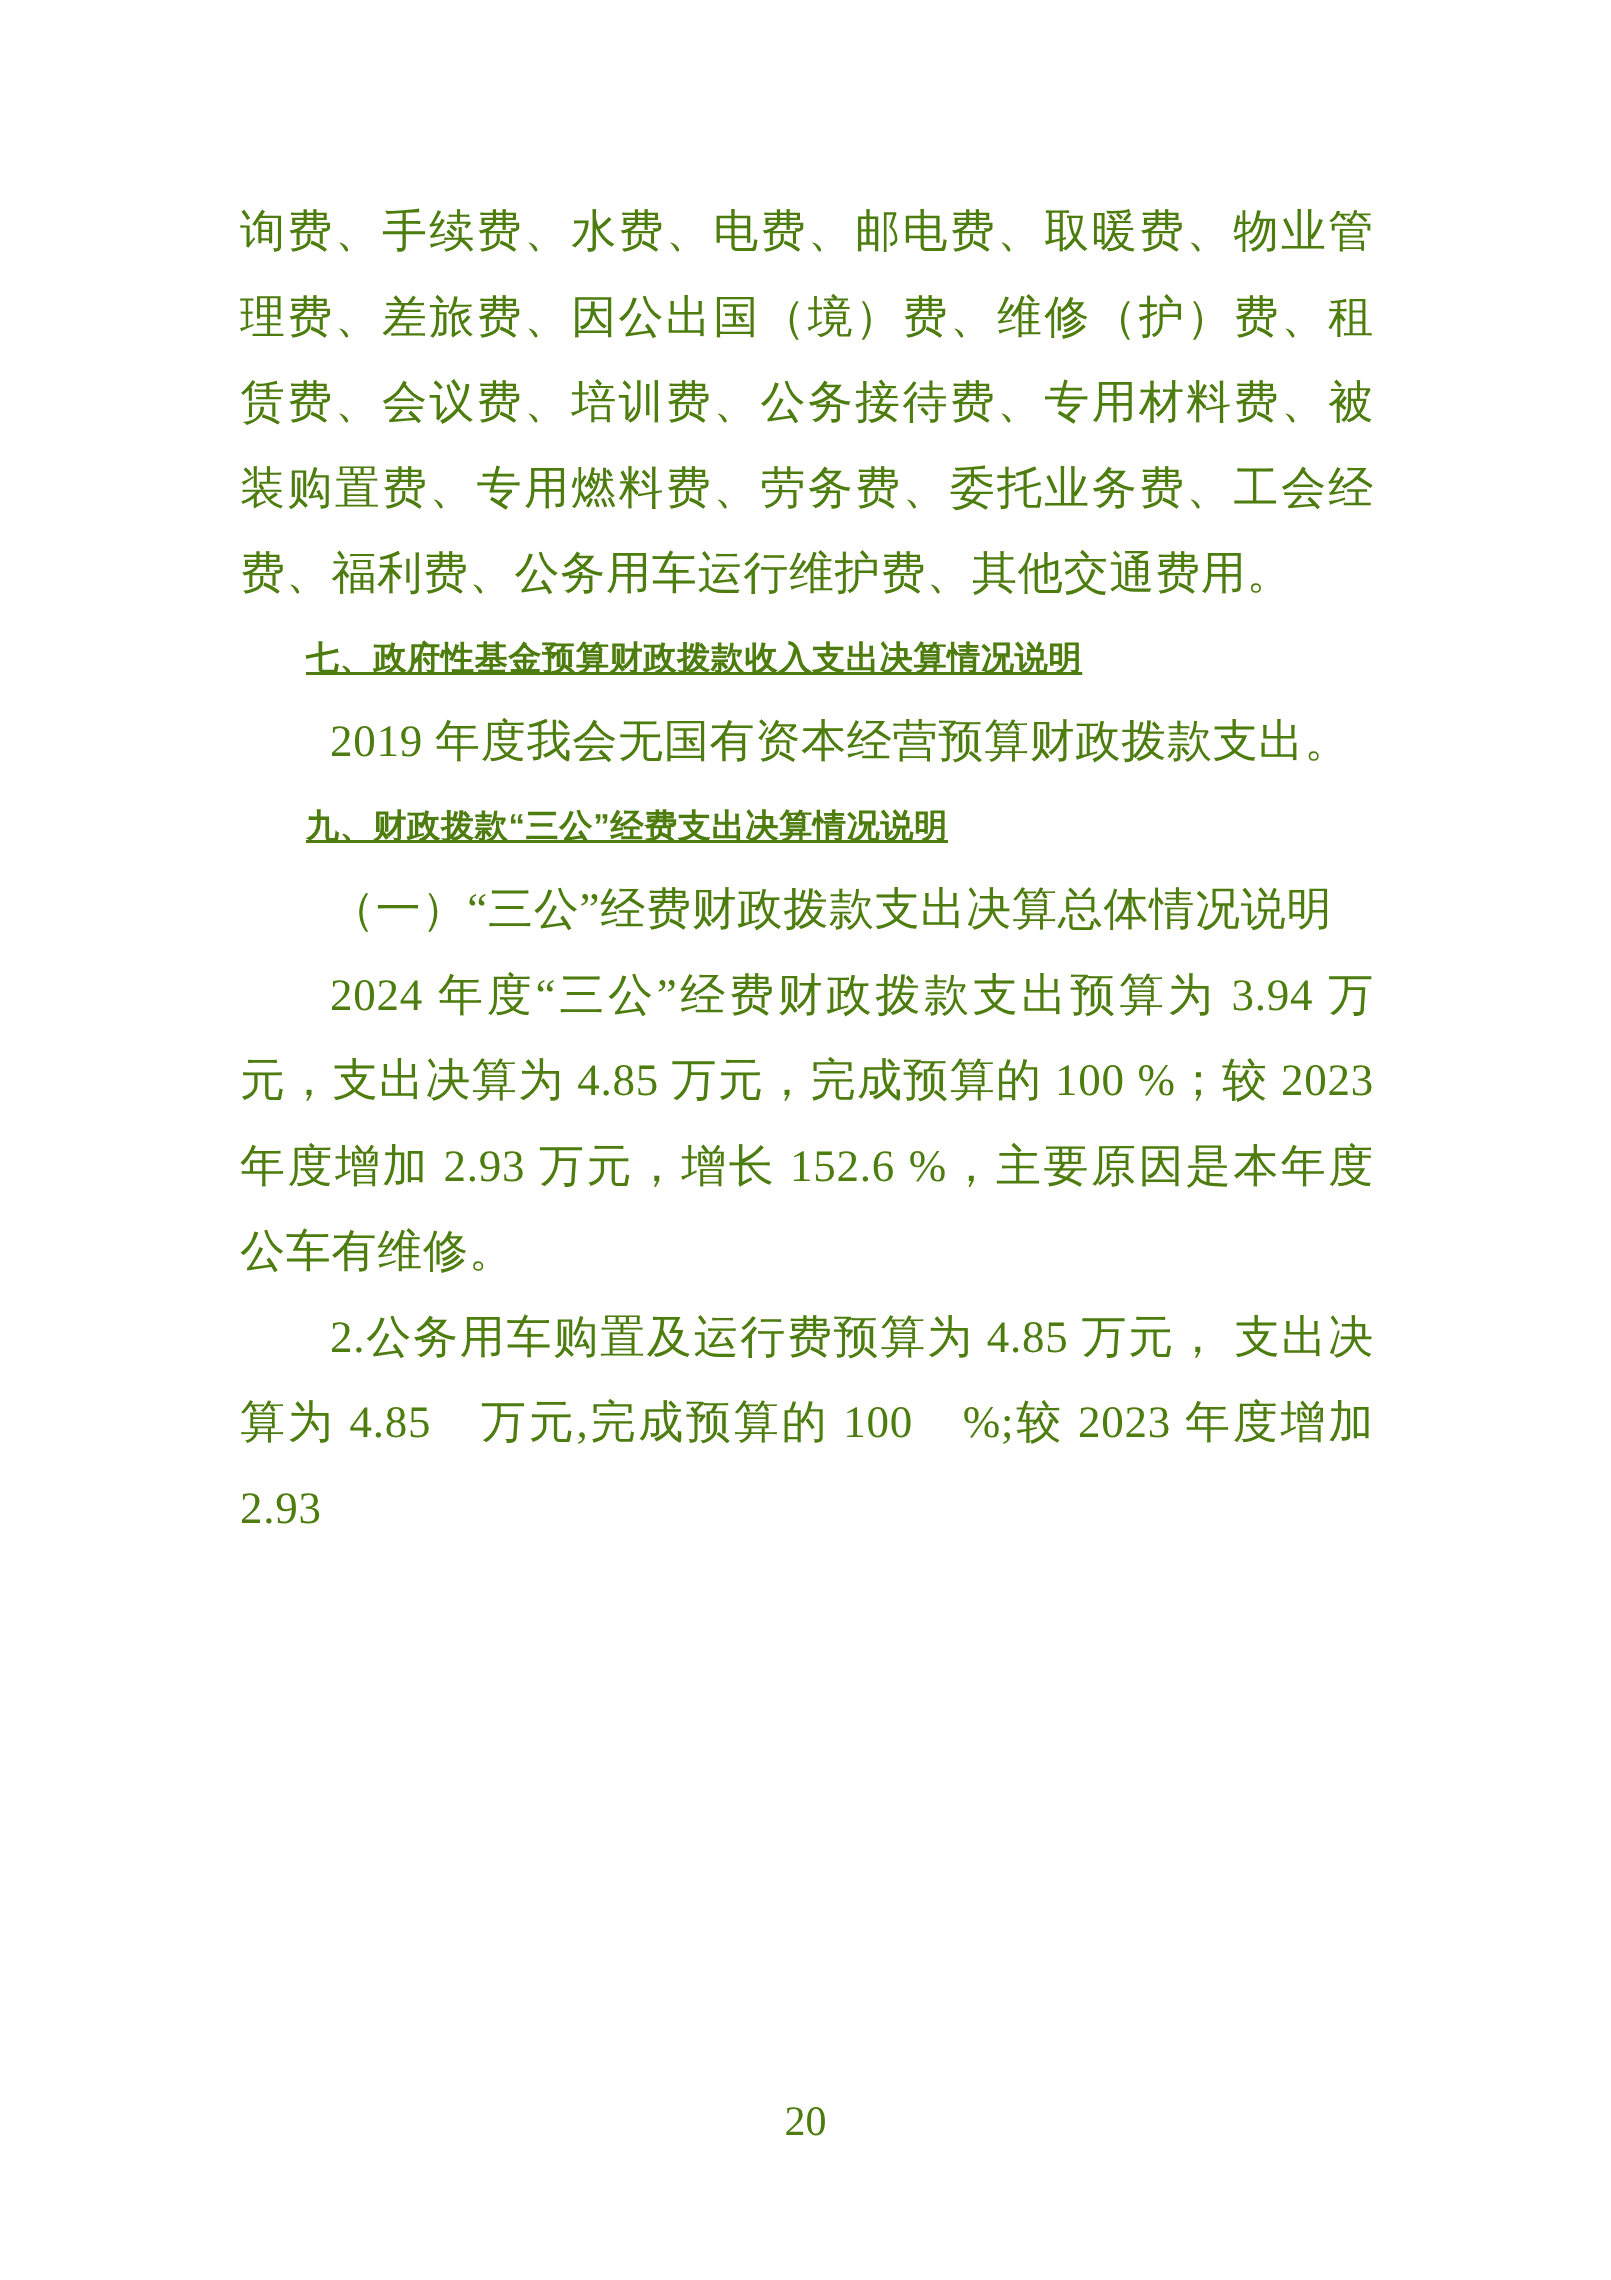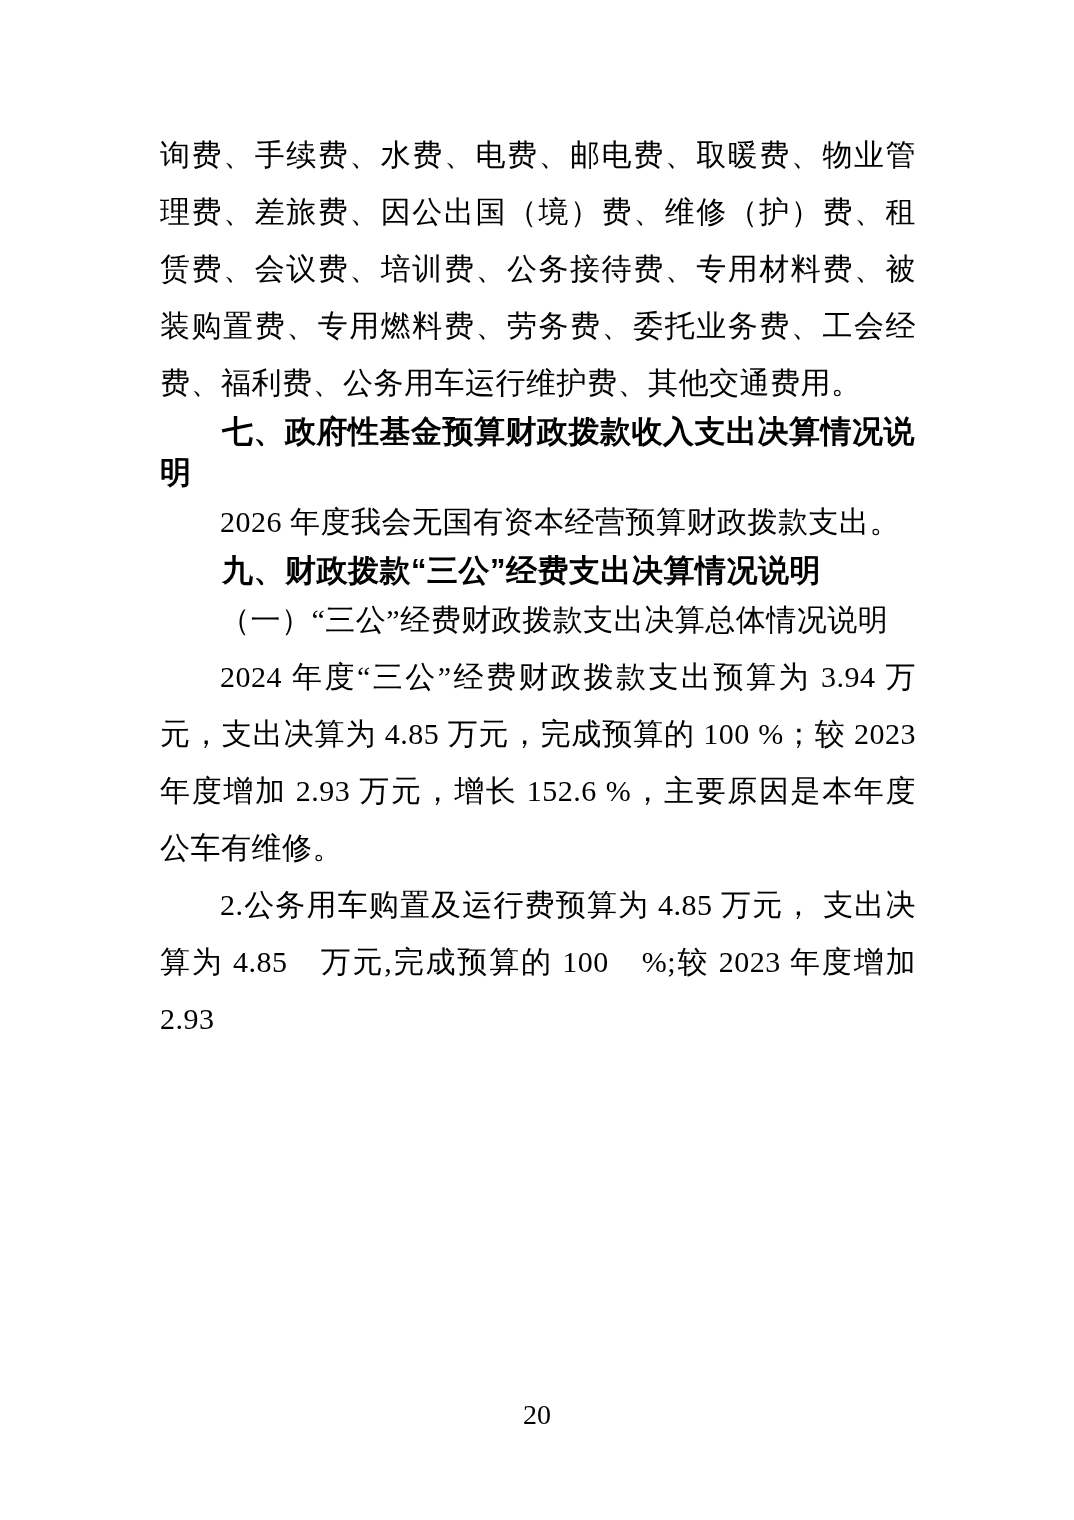--- a/index.html
+++ b/index.html
@@ -5,21 +5,21 @@
   html, body {
     margin: 0;
     padding: 0;
     background: #ffffff;
   }
   .page {
     position: relative;
     width: 1074px;
     height: 1520px;
     background: #ffffff;
-    color: #000000;
+    color: #4d7c0f;
     font-family: "Liberation Serif", "DejaVu Serif", serif;
     overflow: hidden;
   }
   .content {
     position: absolute;
     left: 160px;
     top: 126px;
     width: 756px;
   }
   p.body {
@@ -30,26 +30,27 @@
     text-justify: inter-ideograph;
     text-align-last: left;
     text-indent: 2em;
     letter-spacing: 0.5px;
   }
   p.no-indent {
     text-indent: 0;
   }
   h2.heading {
     margin: 0;
-    font-size: 31px;
-    line-height: 41px;
+    font-size: 22px;
+    line-height: 55px;
     font-weight: bold;
     font-family: "Liberation Sans", "DejaVu Sans", sans-serif;
     text-indent: 2em;
     letter-spacing: 0.5px;
+    text-decoration: underline;
   }
   .gap-before {
     margin-top: 57px;
   }
   .page-number {
     position: absolute;
     top: 1398px;
     left: 0;
     width: 100%;
     text-align: center;
@@ -62,21 +63,21 @@
 <body>
 
 <div class="page">
   <main class="content">
     <p class="body no-indent">询费、手续费、水费、电费、邮电费、取暖费、物业管理费、差旅费、因公出国（境）费、维修（护）费、租赁费、会议费、培训费、公务接待费、专用材料费、被装购置费、专用燃料费、劳务费、委托业务费、工会经费、福利费、公务用车运行维护费、其他交通费用。</p>
 
     <h2 class="heading gap-before">七、政府性基金预算财政拨款收入支出决算情况说明</h2>
 
 
 
-    <p class="body">2026 年度我会无国有资本经营预算财政拨款支出。</p>
+    <p class="body">2019 年度我会无国有资本经营预算财政拨款支出。</p>
 
     <h2 class="heading">九、财政拨款“三公”经费支出决算情况说明</h2>
 
     <p class="body">（一）“三公”经费财政拨款支出决算总体情况说明</p>
 
     <p class="body">2024 年度“三公”经费财政拨款支出预算为 3.94 万元，支出决算为 4.85 万元，完成预算的 100 %；较 2023 年度增加 2.93 万元，增长 152.6 %，主要原因是本年度公车有维修。</p>
 
 
 
     <p class="body">2.公务用车购置及运行费预算为 4.85 万元， 支出决算为 4.85　万元,完成预算的 100　%;较 2023 年度增加 2.93</p>

